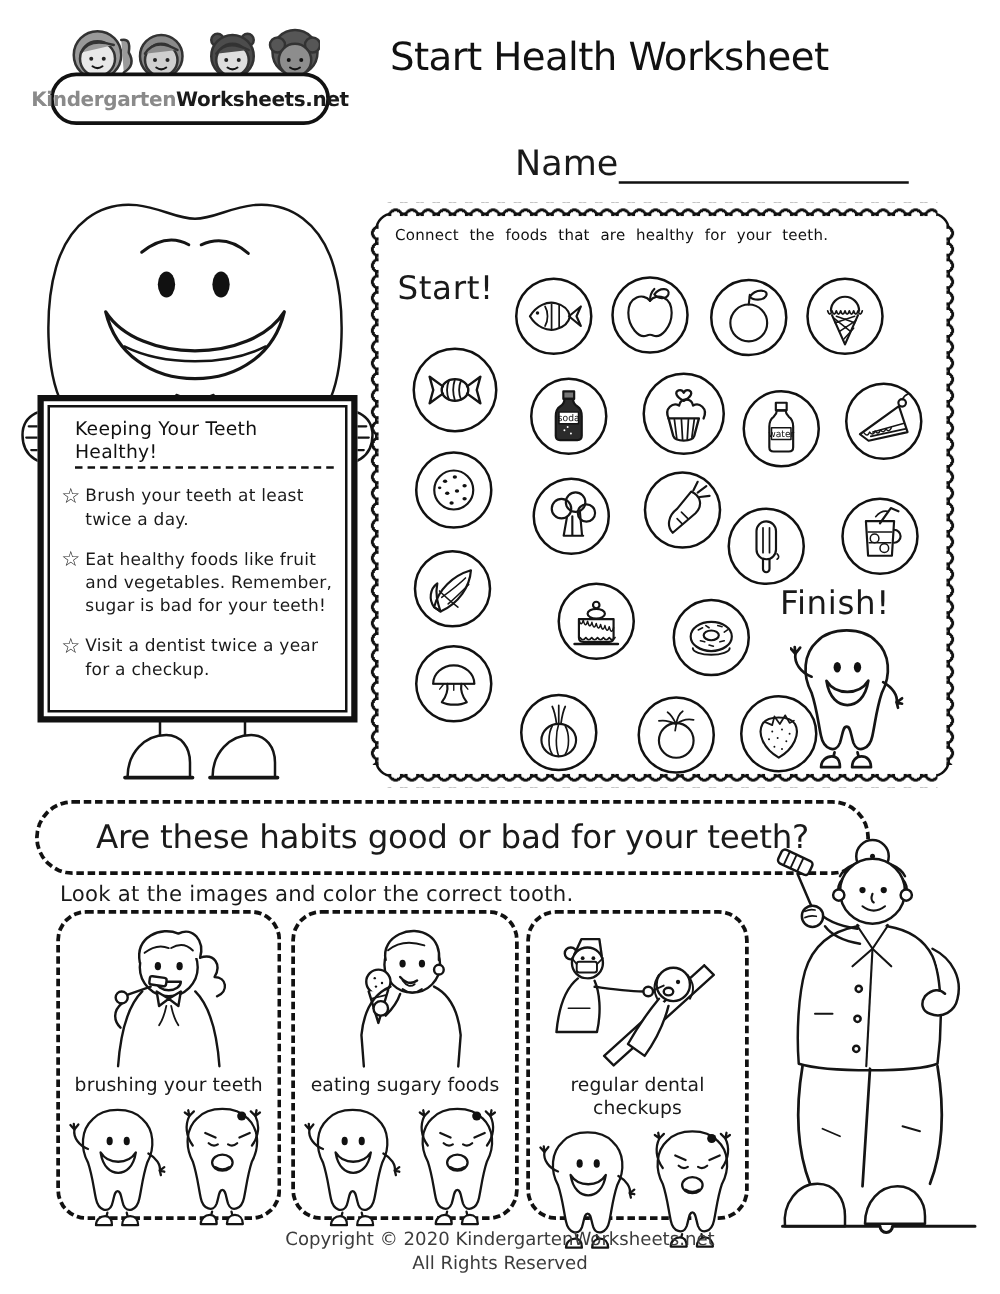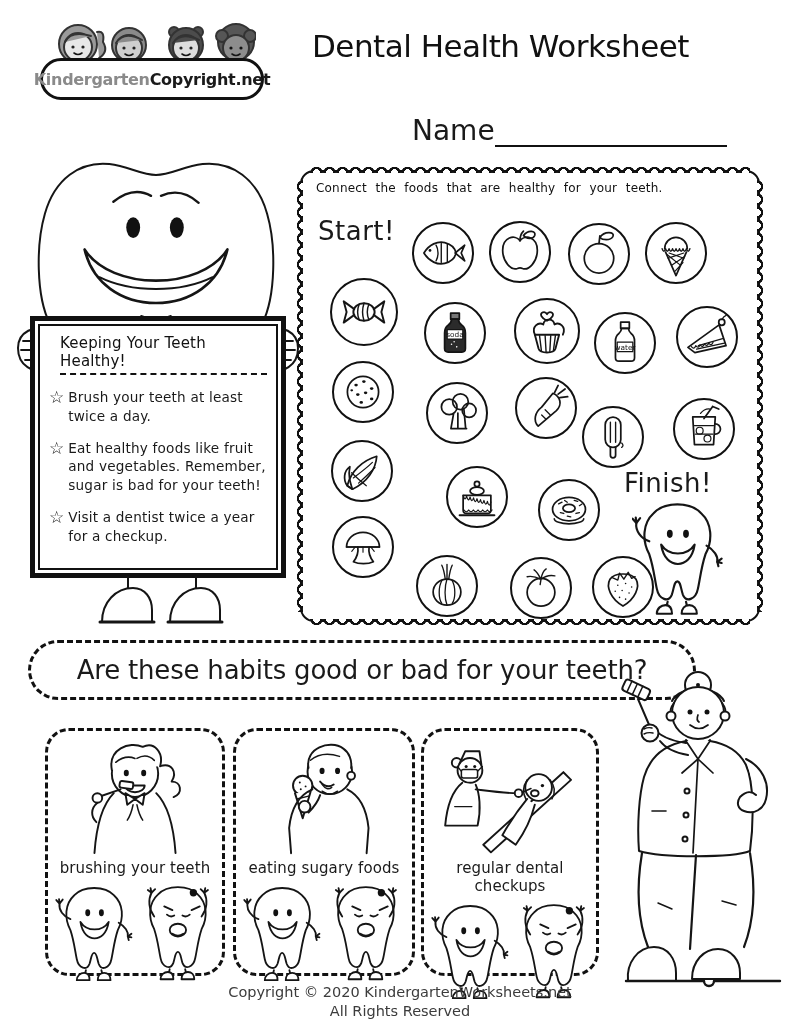--- a/index.html
+++ b/index.html
@@ -152,24 +152,24 @@
       <circle cx="170" cy="22" r="6" fill="#565656" stroke="#333"></circle>
       <circle cx="198" cy="22" r="6" fill="#565656" stroke="#333"></circle>
       <circle cx="184" cy="34" r="13" fill="#8d8d8d" stroke="#333"></circle>
       <circle cx="179" cy="34" r="1.6" fill="#111" stroke="none"></circle>
         <circle cx="189" cy="34" r="1.6" fill="#111" stroke="none"></circle>
       <path d="M180,40 q4,3 8,0" stroke-width="1.6"></path>
     </g>
   </svg>
   <div class="logo-pill">
     <span class="logo-gray">Kindergarten</span>
-      <span class="logo-dark">Copyright.net</span>
-  </div>
-
-  <div class="title">Dental Health Worksheet</div>
+      <span class="logo-dark">Worksheets.net</span>
+  </div>
+
+  <div class="title">Start Health Worksheet</div>
 
   <div class="name-row">
     <span>Name</span><span class="name-line"></span>
   </div>
 
   <svg class="abs" style="left:32px; top:152px; width:248px; height:172px;" viewBox="0 0 250 173">
     <path d="M18,173 C4,145 4,93 13,62 C23,27 48,9 78,12 C97,14 110,23 125,23 C140,23 153,14 172,12 C202,9 227,27 237,62 C246,93 246,145 232,173" fill="#fff"></path>
     <ellipse cx="102" cy="76" rx="7" ry="10.5" fill="#111" stroke="none"></ellipse>
     <ellipse cx="146" cy="76" rx="7" ry="10.5" fill="#111" stroke="none"></ellipse>
     <path d="M82,50 q20,-16 38,-6 M130,44 q20,-9 38,7" stroke-width="2.4"></path>
@@ -409,20 +409,21 @@
     </div>
 
     <svg class="abs" style="left:330px; top:324px; width:94px; height:122px;" viewBox="0 0 94 122">
       <use href="#tooth-happy" transform="scale(1.08)"></use>
     </svg>
   </div>
 
   <div class="question-pill">
     <span>Are these habits good or bad for your teeth?</span>
   </div>
+  <div class="look-instruction">Look at the images and color the correct tooth.</div>
 
   <div class="card card-1">
     <svg class="card-art" viewBox="0 0 172 126">
       <path d="M112,30 c12,-4 18,6 12,16 c10,0 12,12 2,16" fill="#fff"></path>
       <circle cx="86" cy="38" r="24" fill="#fff"></circle>
       <path d="M62,34 C58,12 80,4 94,10 C106,4 116,16 112,30" fill="#fff"></path>
       <path d="M66,26 q10,-8 20,-4 M88,22 q10,-6 18,2" stroke-width="1.6"></path>
       <ellipse cx="77" cy="37" rx="2.6" ry="3.4" fill="#111" stroke="none"></ellipse>
       <ellipse cx="95" cy="37" rx="2.6" ry="3.4" fill="#111" stroke="none"></ellipse>
       <path d="M76,50 a10,7 0 0,0 20,0 z" fill="#fff"></path>

